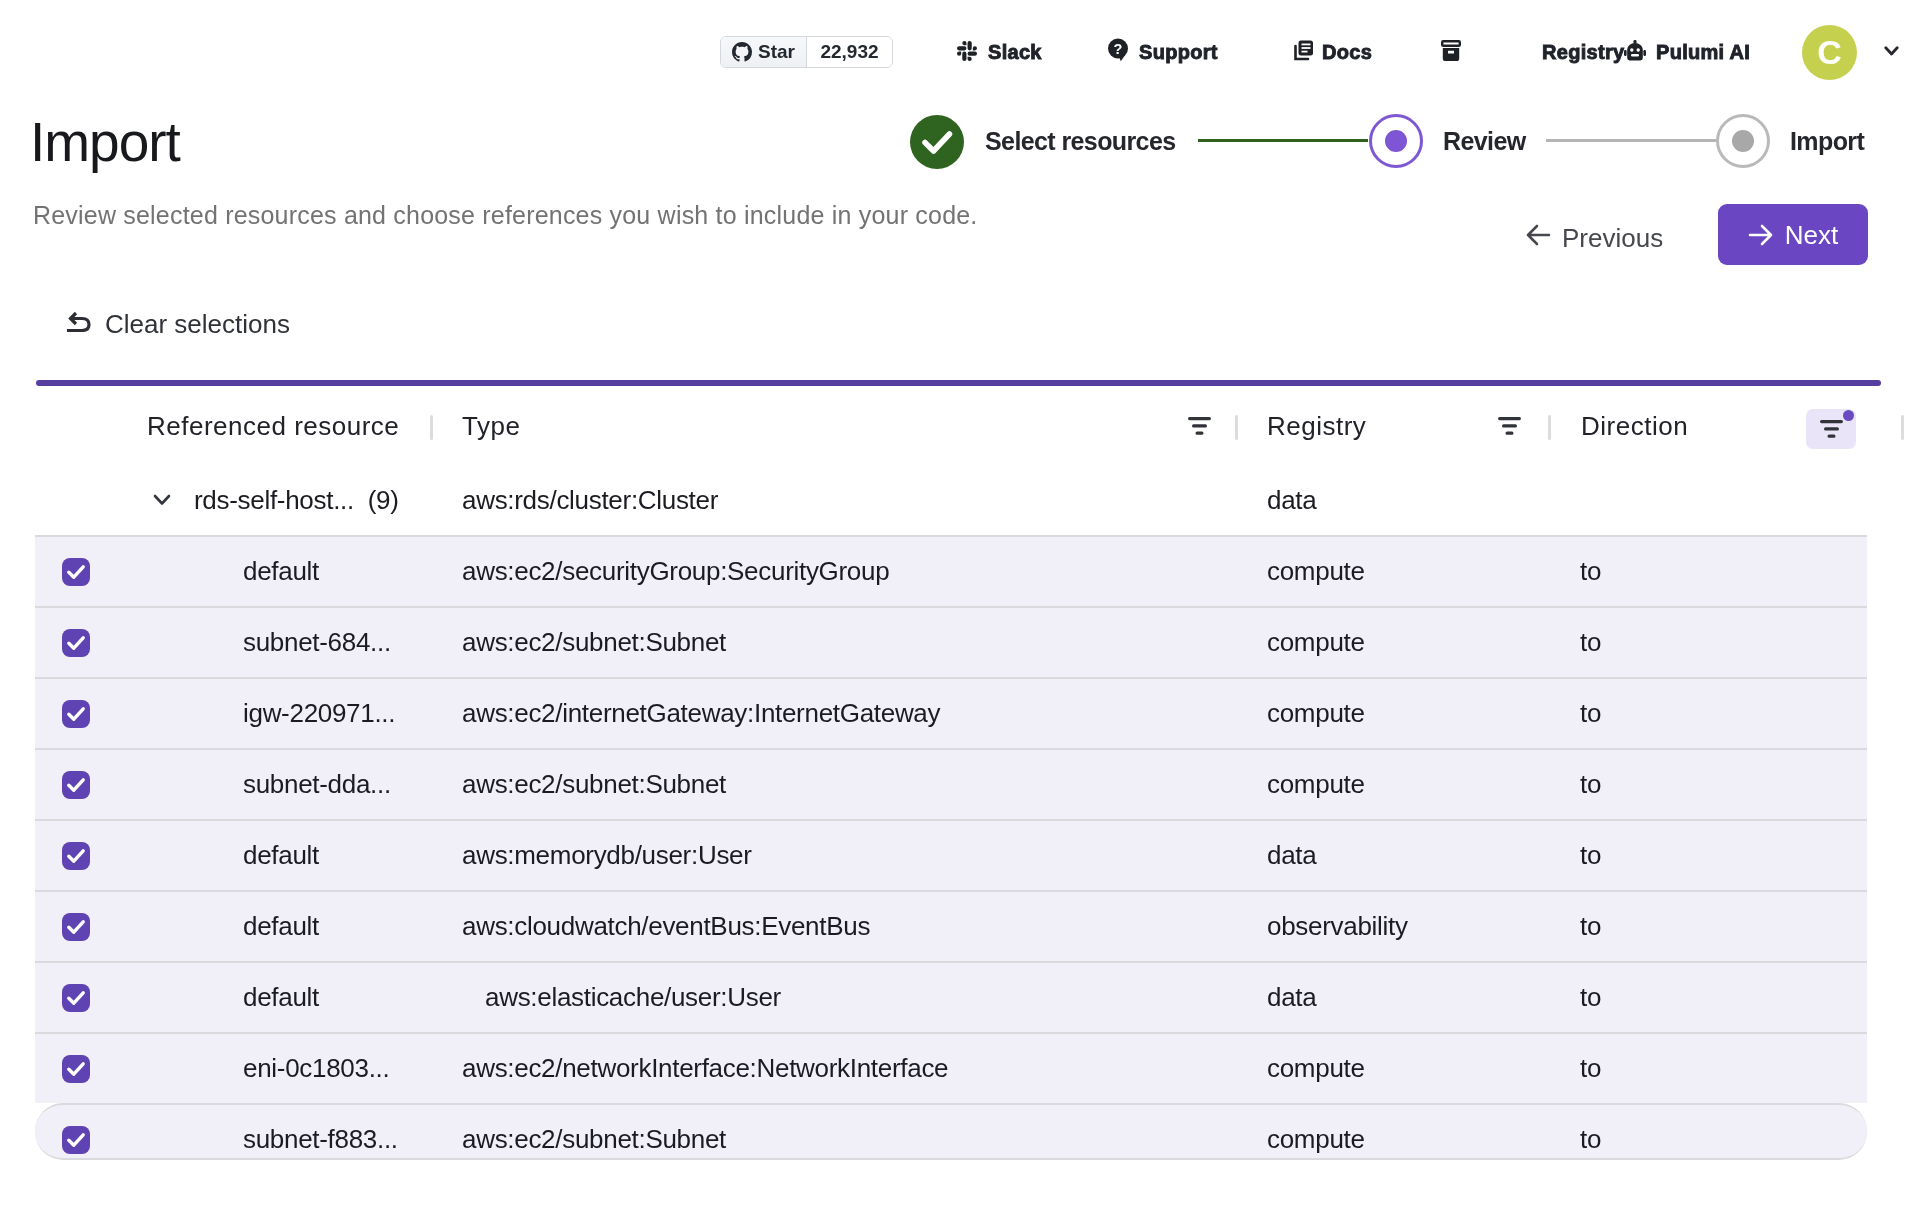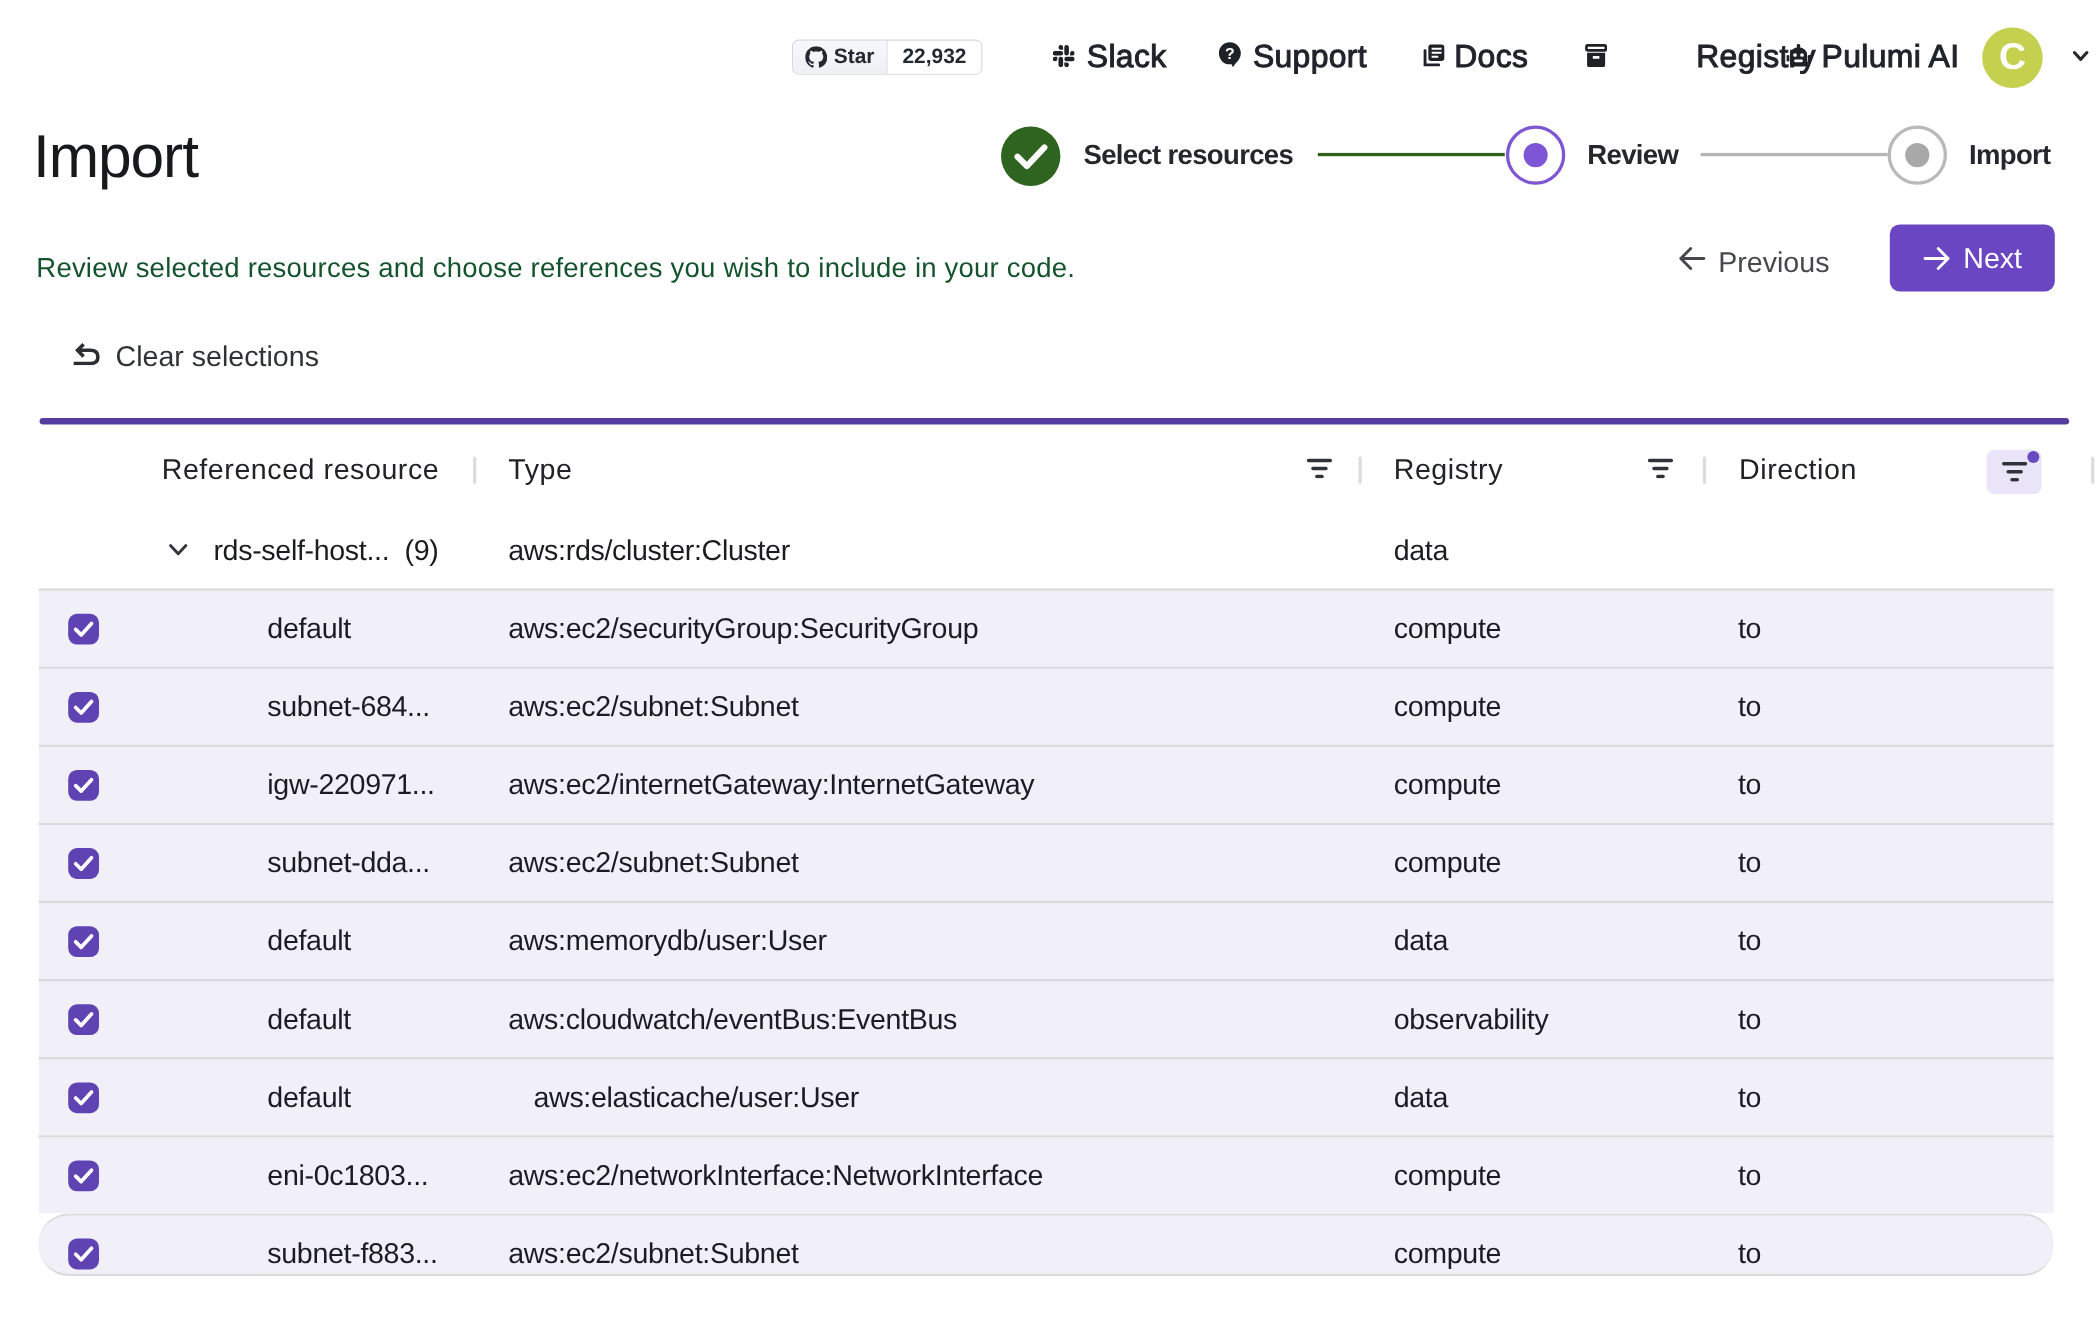--- a/index.html
+++ b/index.html
@@ -1,18 +1,18 @@
 <!DOCTYPE html>
 <html><head>
 <meta charset="utf-8">
 <style>
 * { margin:0; padding:0; box-sizing:border-box; }
 html,body { width:1908px; height:1220px; background:#ffffff; font-family:"Liberation Sans", sans-serif; overflow:hidden; }
 .abs { position:absolute; }
-.navtext { font-size:29px; font-weight:400; color:#20232a; line-height:28px; -webkit-text-stroke:0.9px #20232a; letter-spacing:0.3px; }
+.navtext { font-size:20px; font-weight:700; color:#20232a; line-height:28px; -webkit-text-stroke:0.9px #20232a; letter-spacing:0.3px; }
 .steplabel { font-size:25px; font-weight:700; color:#25272c; line-height:30px; letter-spacing:-0.6px; }
 .rowtext { font-size:26px; color:#1b1c21; line-height:69px; white-space:nowrap; letter-spacing:-0.3px; }
 </style>
 </head>
 <body>
 
 <div class="abs" style="left:720px; top:36px; width:173px; height:32px; border:1px solid #d4d8dd; border-radius:6px; display:flex; overflow:hidden;">
   <div style="width:86px; background:linear-gradient(#f7f8fa,#eef0f3); border-right:1px solid #d4d8dd; display:flex; align-items:center; justify-content:center; gap:6px;">
     <svg width="20" height="20" viewBox="0 0 16 16">
         <path fill="#24292f" d="M8 0C3.58 0 0 3.58 0 8c0 3.54 2.29 6.53 5.47 7.59.4.07.55-.17.55-.38 0-.19-.01-.82-.01-1.49-2.01.37-2.53-.49-2.69-.94-.09-.23-.48-.94-.82-1.13-.28-.15-.68-.52-.01-.53.63-.01 1.08.58 1.23.82.72 1.21 1.87.87 2.33.66.07-.52.28-.87.51-1.07-1.78-.2-3.64-.89-3.64-3.95 0-.87.31-1.59.82-2.15-.08-.2-.36-1.02.08-2.12 0 0 .67-.21 2.2.82.64-.18 1.32-.27 2-.27.68 0 1.36.09 2 .27 1.53-1.04 2.2-.82 2.2-.82.44 1.1.16 1.92.08 2.12.51.56.82 1.27.82 2.15 0 3.07-1.87 3.75-3.65 3.95.29.25.54.73.54 1.48 0 1.07-.01 1.93-.01 2.2 0 .21.15.46.55.38A8.01 8.01 0 0 0 16 8c0-4.42-3.58-8-8-8z"></path>
@@ -79,21 +79,21 @@
 <div class="abs steplabel" style="left:985px; top:126px;">Select resources</div>
 <div class="abs" style="left:1198px; top:139px; width:170px; height:3px; background:#2e611b;"></div>
 <div class="abs" style="left:1369px; top:114px; width:54px; height:54px; border-radius:50%; background:#ffffff; border:3px solid #7e58d2;"></div>
 <div class="abs" style="left:1385px; top:130px; width:22px; height:22px; border-radius:50%; background:#7e55d4;"></div>
 <div class="abs steplabel" style="left:1443px; top:126px;">Review</div>
 <div class="abs" style="left:1546px; top:139px; width:170px; height:3px; background:#b5b5b5;"></div>
 <div class="abs" style="left:1716px; top:114px; width:54px; height:54px; border-radius:50%; background:#ffffff; border:3px solid #b9b9b9;"></div>
 <div class="abs" style="left:1732px; top:130px; width:22px; height:22px; border-radius:50%; background:#a8a8a8;"></div>
 <div class="abs steplabel" style="left:1790px; top:126px;">Import</div>
 
-<div class="abs" style="left:33px; top:229px; font-size:25px; color:#14532d; line-height:30px; letter-spacing:0.2px;">Review selected resources and choose references you wish to include in your code.</div>
+<div class="abs" style="left:33px; top:200px; font-size:25px; color:#737373; line-height:30px; letter-spacing:0.2px;">Review selected resources and choose references you wish to include in your code.</div>
 
 <svg class="abs" style="left:1524px; top:223px;" width="28" height="24" viewBox="0 0 28 24">
   <path d="M25 12 H4 M13 3 L4 12 L13 21" stroke="#46484d" stroke-width="2.6" fill="none" stroke-linecap="round" stroke-linejoin="round"></path>
 </svg>
 <div class="abs" style="left:1562px; top:223px; font-size:26px; color:#46484d; line-height:30px;">Previous</div>
 
 <div class="abs" style="left:1718px; top:204px; width:150px; height:61px; background:#6a46c2; border-radius:9px; display:flex; align-items:center; justify-content:center; gap:11px;">
   <svg width="26" height="22" viewBox="0 0 26 22">
       <path d="M2 11 H23 M14 2 L23 11 L14 20" stroke="#ffffff" stroke-width="2.6" fill="none" stroke-linecap="round" stroke-linejoin="round"></path>
     </svg>

